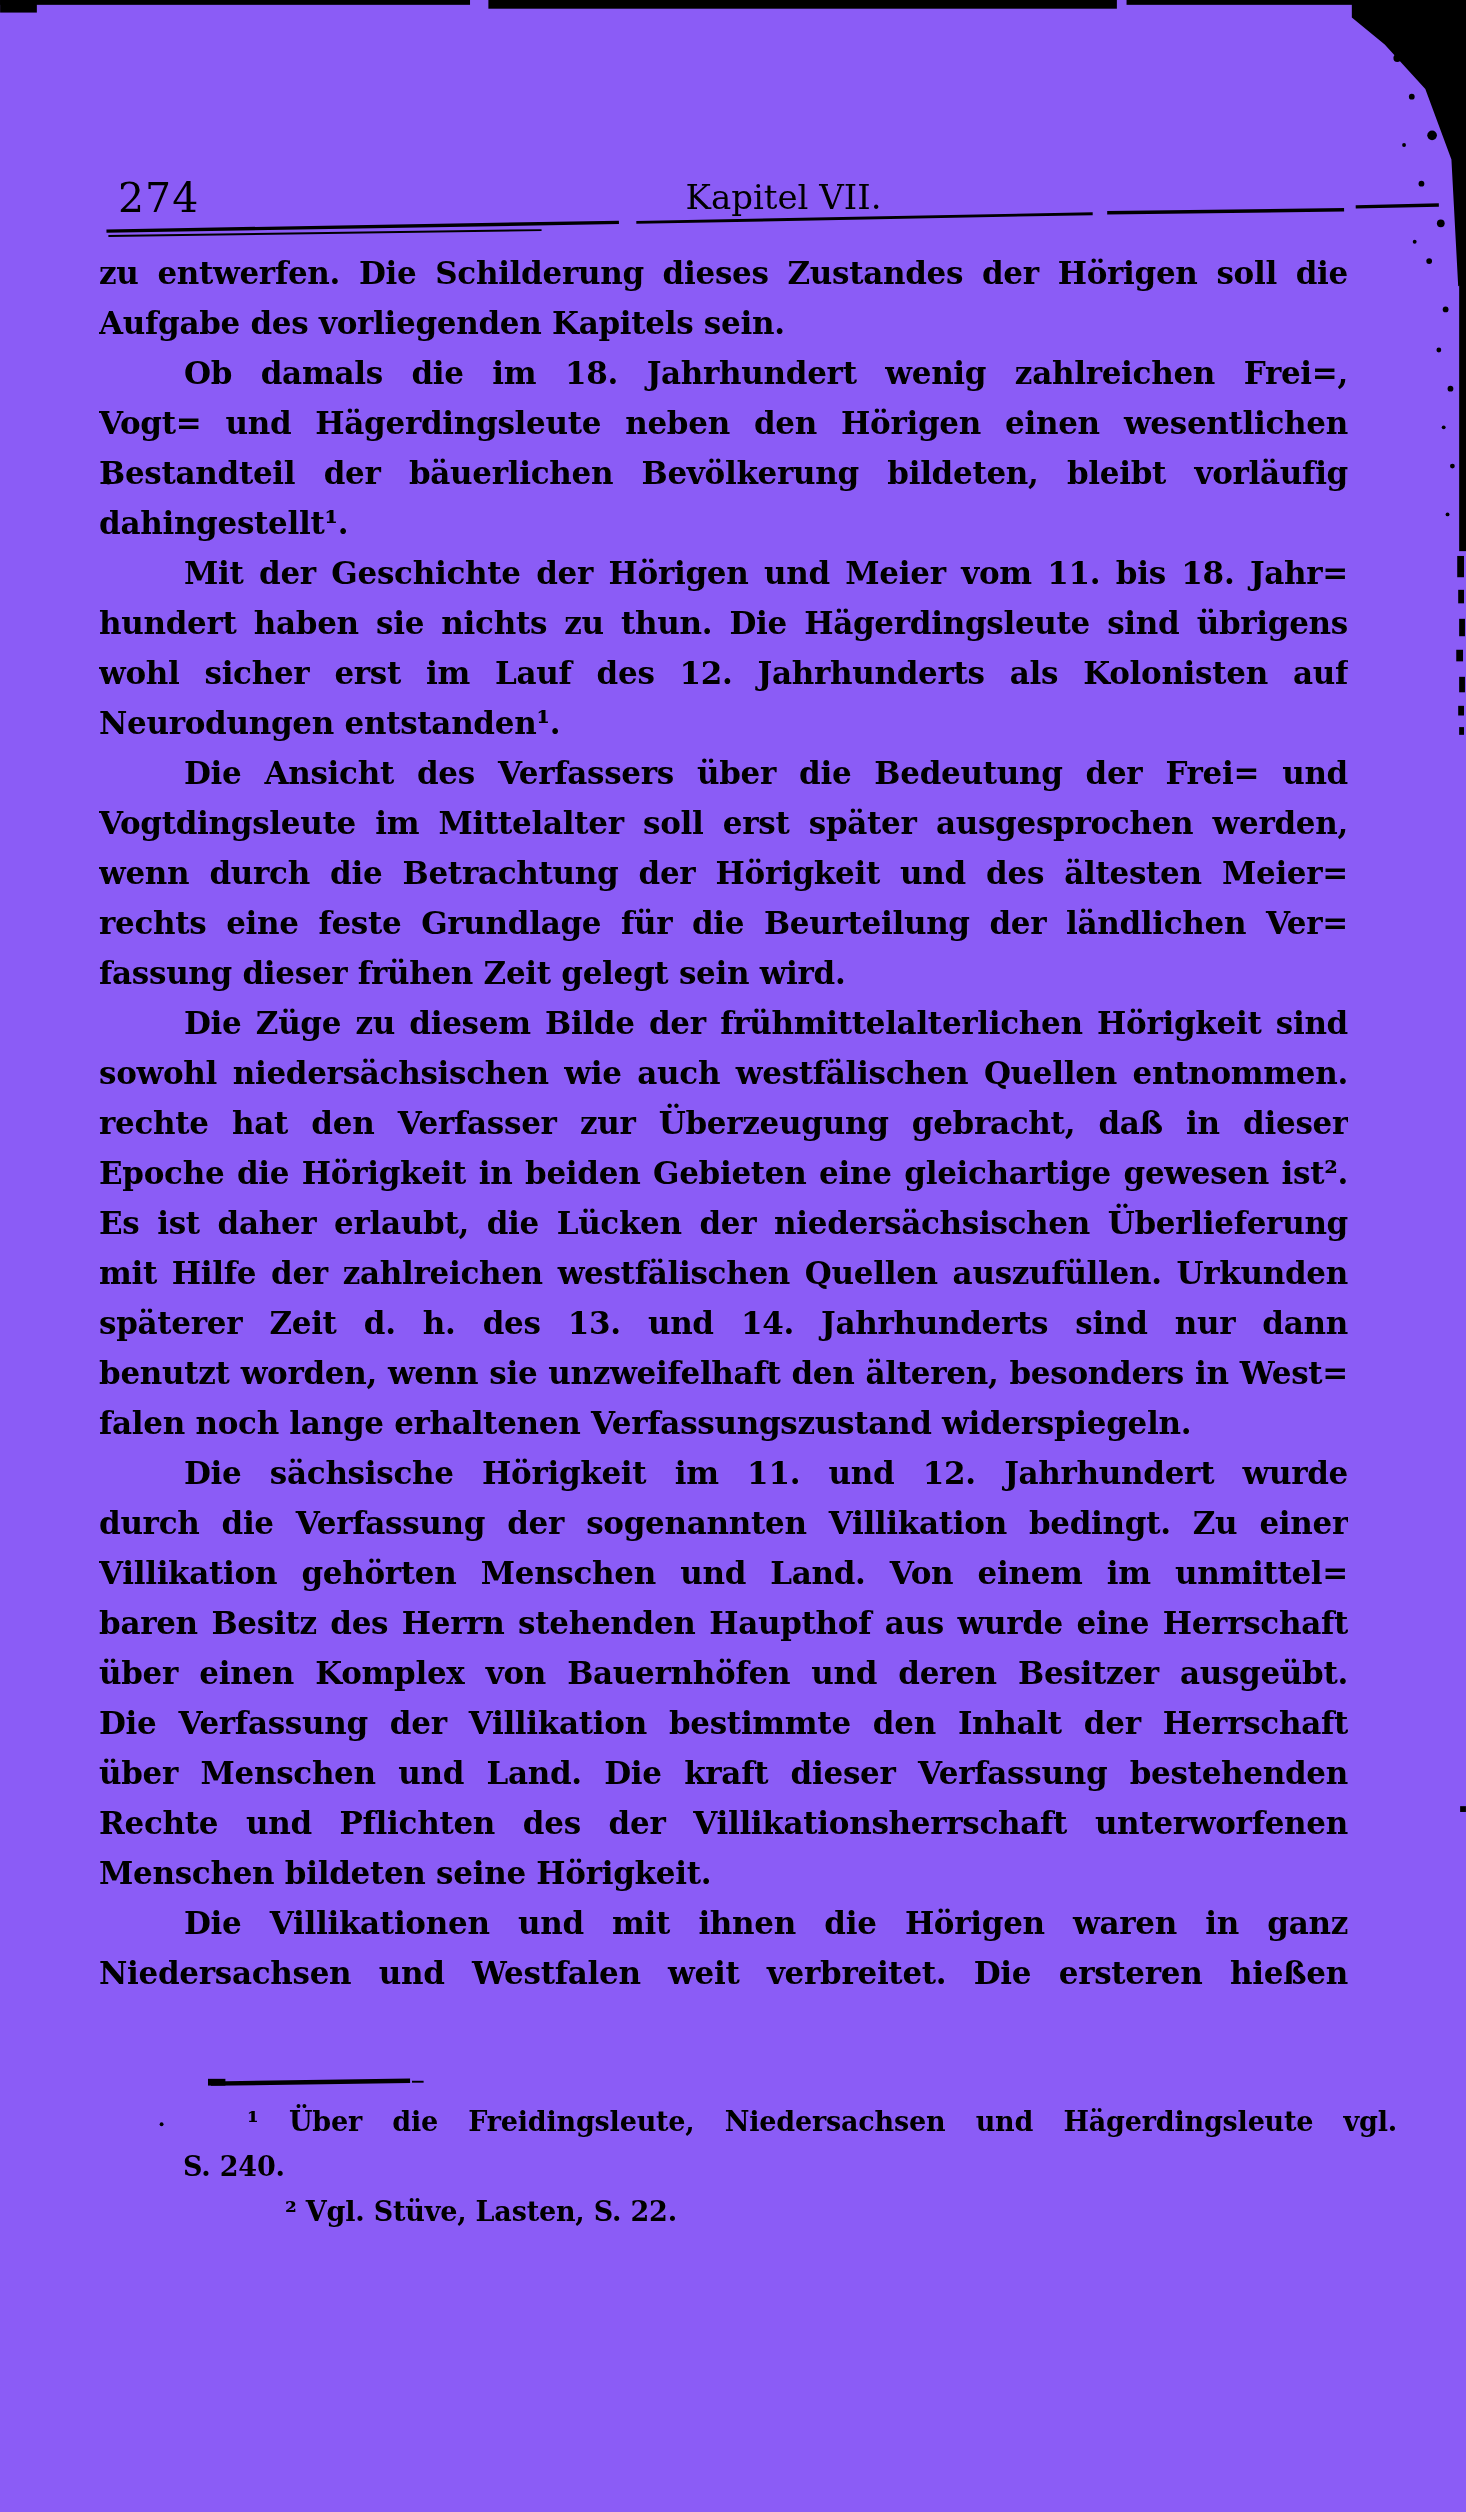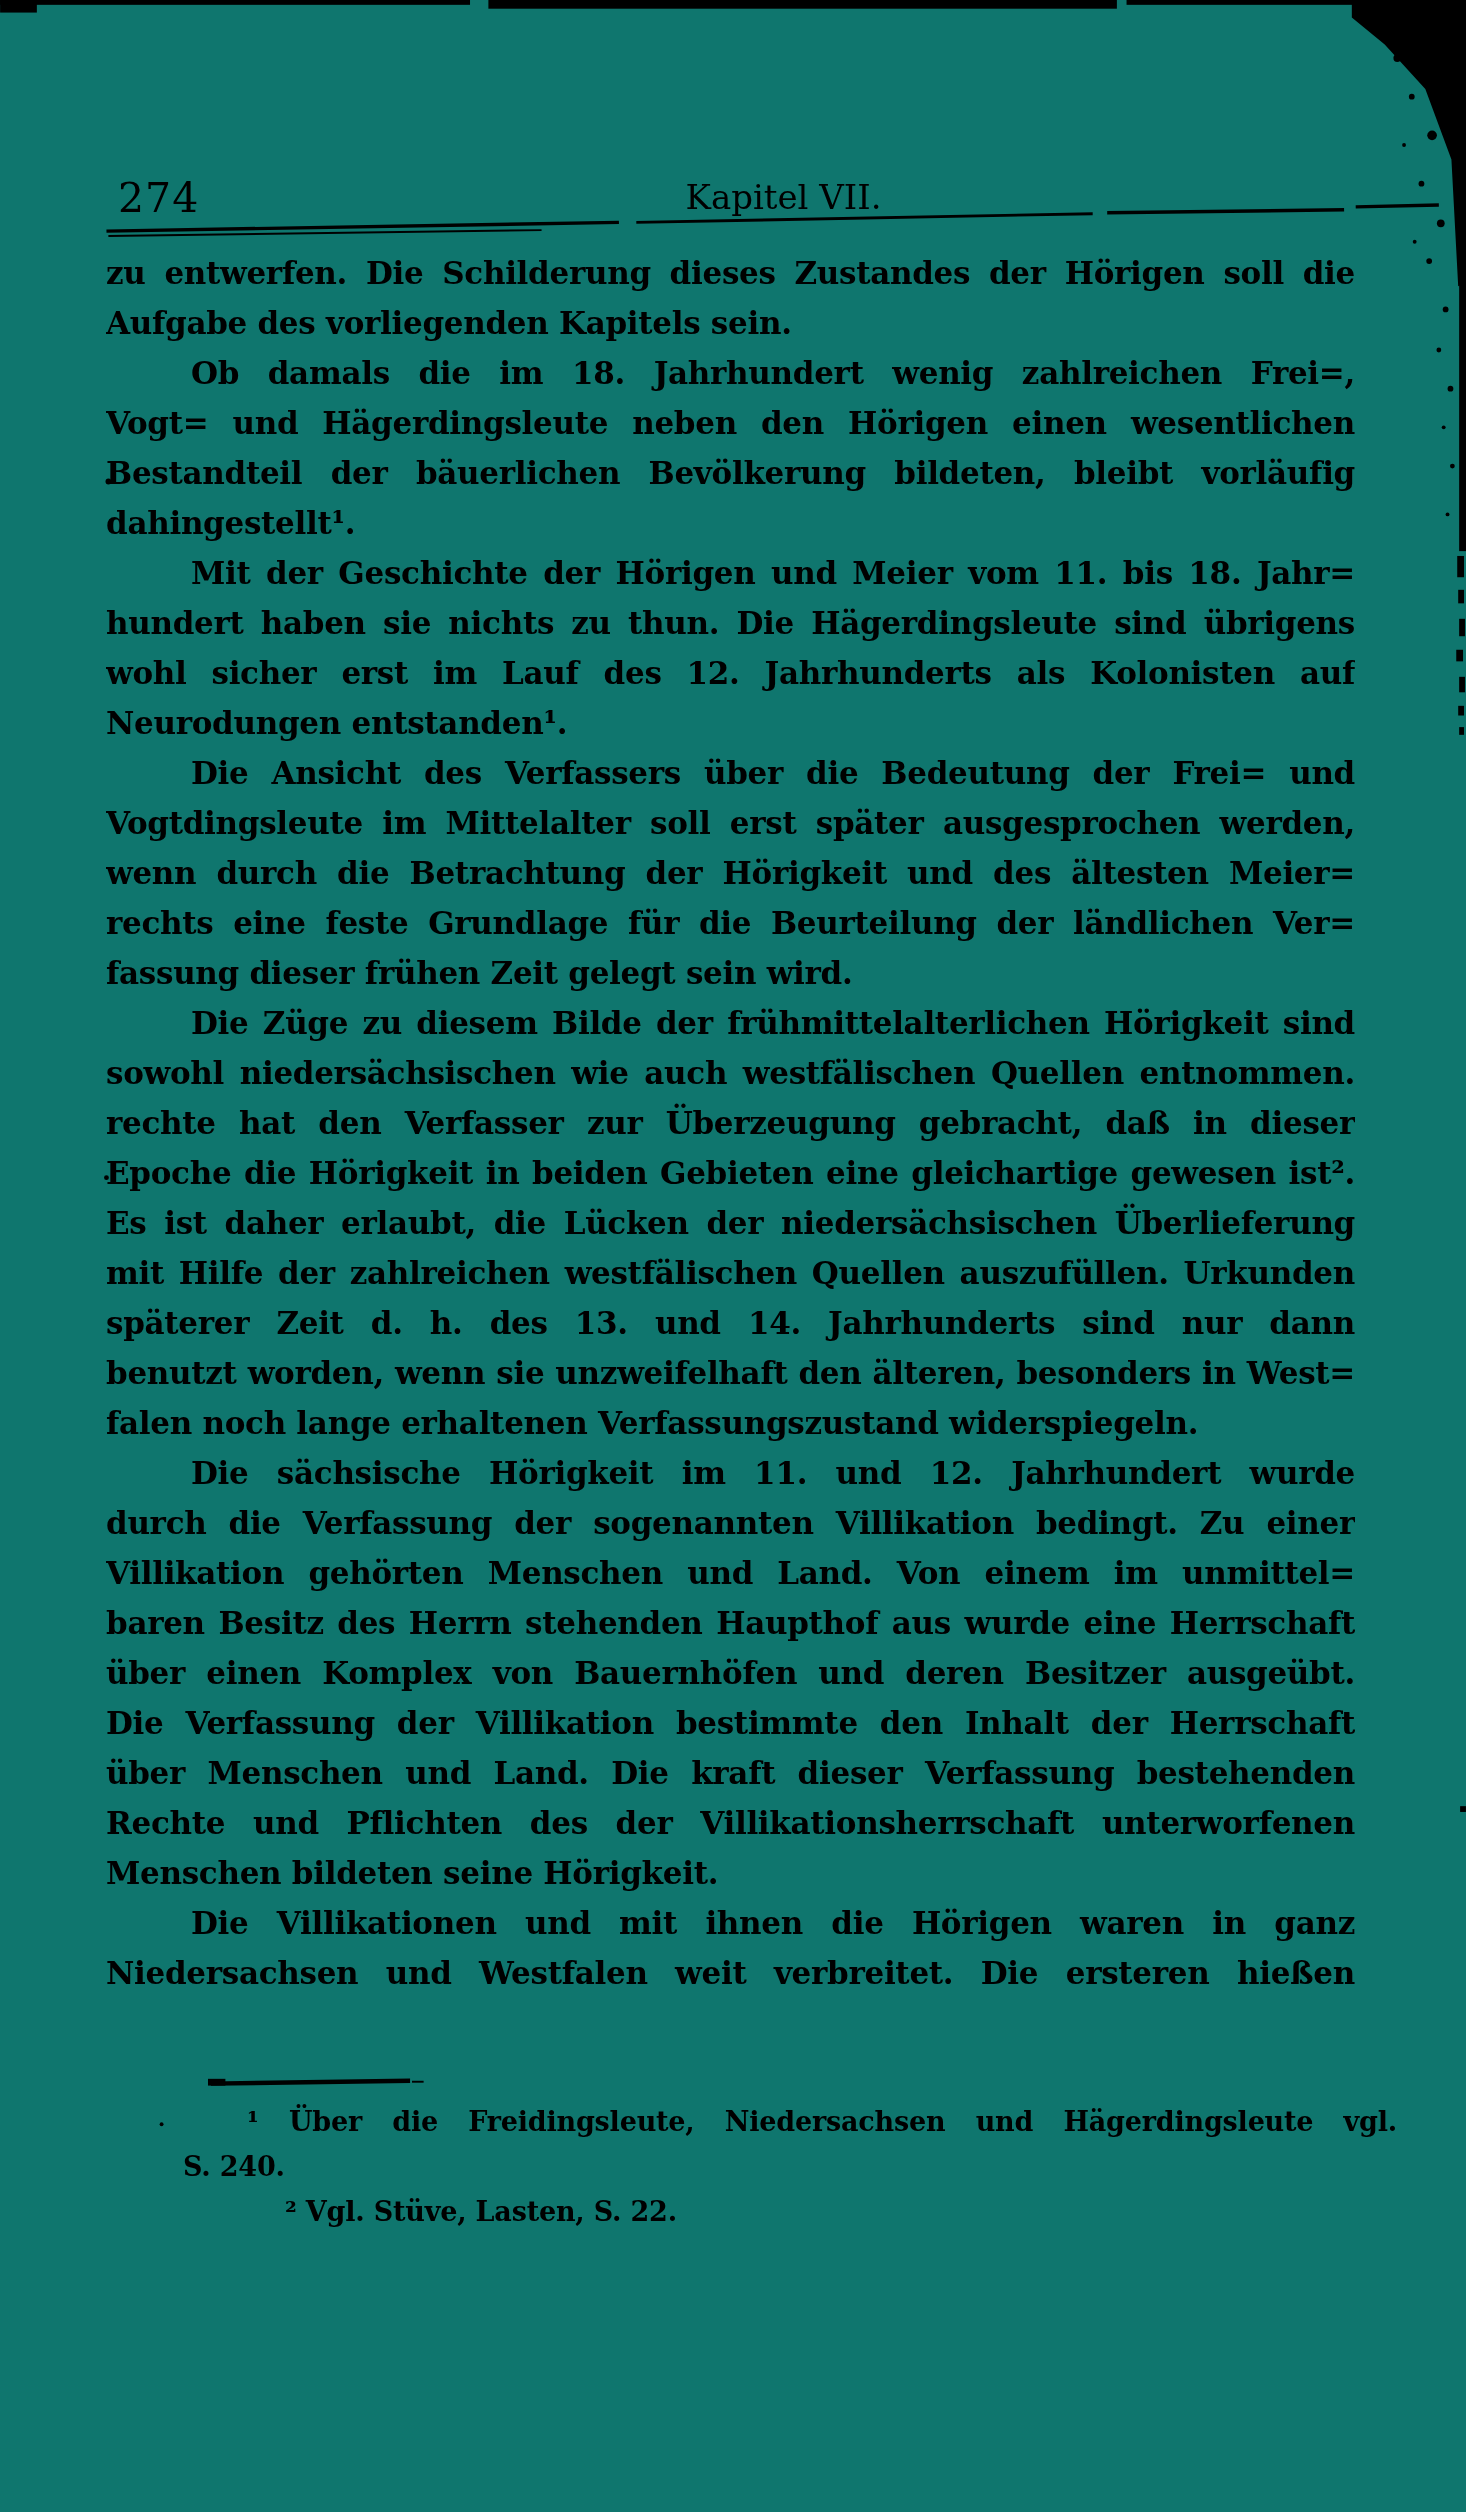--- a/index.html
+++ b/index.html
@@ -1,27 +1,27 @@
 <!DOCTYPE html>
 <html><head>
 <meta charset="utf-8">
 <style>
   html,body{margin:0;padding:0;background:#ffffff;}
   body{width:1467px;height:2512px;position:relative;overflow:hidden;
        font-family:"DejaVu Serif", serif;color:#000;}
-  .page{position:absolute;inset:0;background:#0f766e;}
+  .page{position:absolute;inset:0;background:#8b5cf6;}
 
   
   .pagenum{position:absolute;left:118px;top:174px;font-size:41px;font-weight:400;
            letter-spacing:1px;font-family:"DejaVu Serif",serif;}
   .chapter{position:absolute;left:0;top:177px;width:1567px;text-align:center;
            font-size:34px;font-weight:400;font-family:"DejaVu Serif",serif;}
 
   
-  .bodyblock{position:absolute;left:106px;top:249px;width:1249px;}
+  .bodyblock{position:absolute;left:99px;top:249px;width:1249px;}
   .line{height:50px;line-height:48px;font-size:31px;font-weight:700;
         letter-spacing:-0.3px;text-align:justify;text-align-last:justify;
         overflow:hidden;white-space:normal;}
   .line.indent{padding-left:85px;}
   .line.short{text-align-last:left;}
 
   
   .fnblock{position:absolute;left:145px;top:2100px;width:1252px;}
   .fnline{height:45px;line-height:44px;font-size:27px;font-weight:700;
           letter-spacing:-0.2px;text-align:justify;text-align-last:justify;

